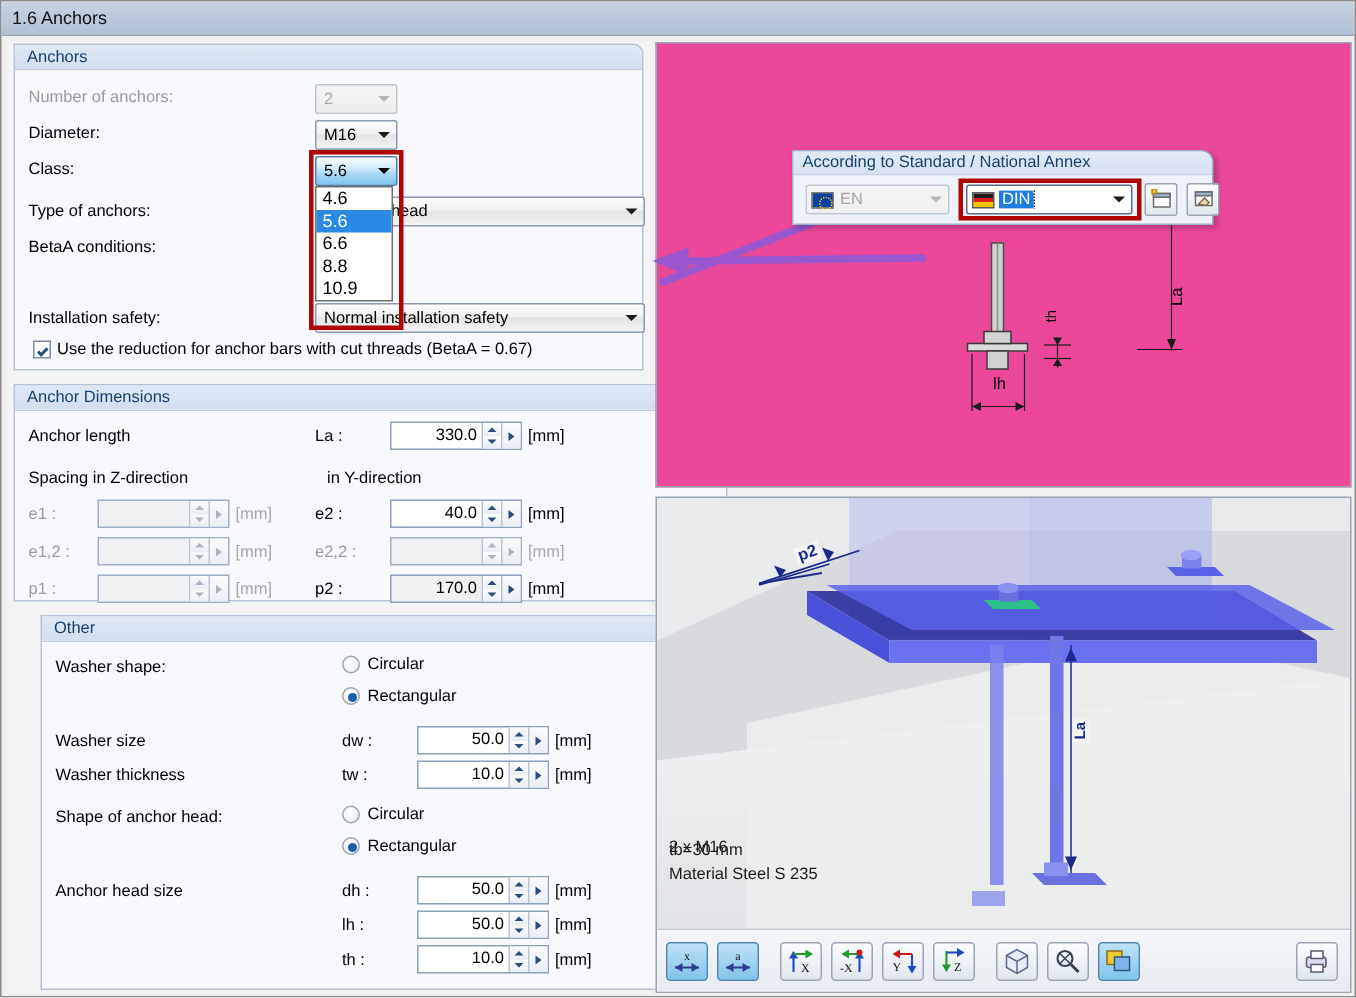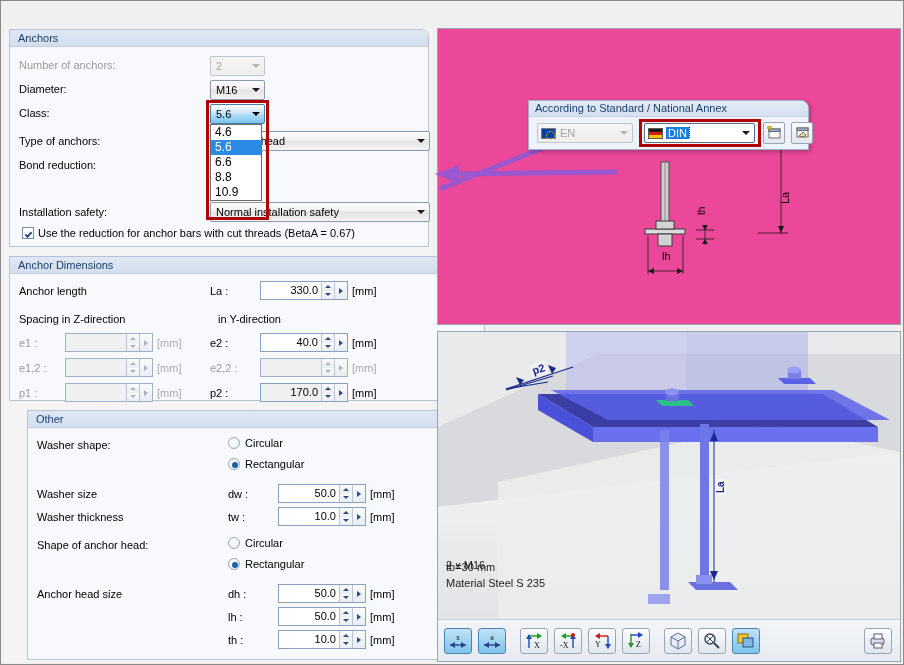--- a/index.html
+++ b/index.html
@@ -289,20 +289,23 @@
     outline: 1px dotted #1b1b1b;
   }
 
   .arrowline { position: absolute; z-index: 22; pointer-events: none; }
 </style>
 </head>
 <body>
 
 <div id="app">
 
+  <div id="titlebar">
+    <div class="ttl">1.6 Anchors</div>
+  </div>
 
   <div id="leftcol">
 
     <div class="group" style="top:1px; width:420px; height:218px;">
       <div class="ghdr">
         <span>Anchors</span>
       </div>
 
       <div class="lbl dim" style="left:9px; top:29px;text-align:center;">Number of anchors:</div>
       <div class="combo disabled" style="left:200px; top:26px; width:55px;">
@@ -321,21 +324,21 @@
         <div class="cval">5.6</div>
         <div class="carr"></div>
       </div>
 
       <div class="lbl" style="left:9px; top:105px;">Type of anchors:</div>
       <div class="combo" style="left:200px; top:101px; width:220px;">
         <div class="cval">Bolt with head</div>
         <div class="carr"></div>
       </div>
 
-      <div class="lbl" style="left:9px; top:129px;">Bond reduction:</div>
+      <div class="lbl" style="left:9px; top:129px;">BetaA conditions:</div>
 
       <div class="dropdownlist" style="left:200px; top:94px; width:52px;">
         <div class="opt">4.6</div>
         <div class="opt sel">5.6</div>
         <div class="opt">6.6</div>
         <div class="opt">8.8</div>
         <div class="opt">10.9</div>
       </div>
       <div class="redbox" style="left:196px; top:70px; width:63px; height:120px;"></div>
 

